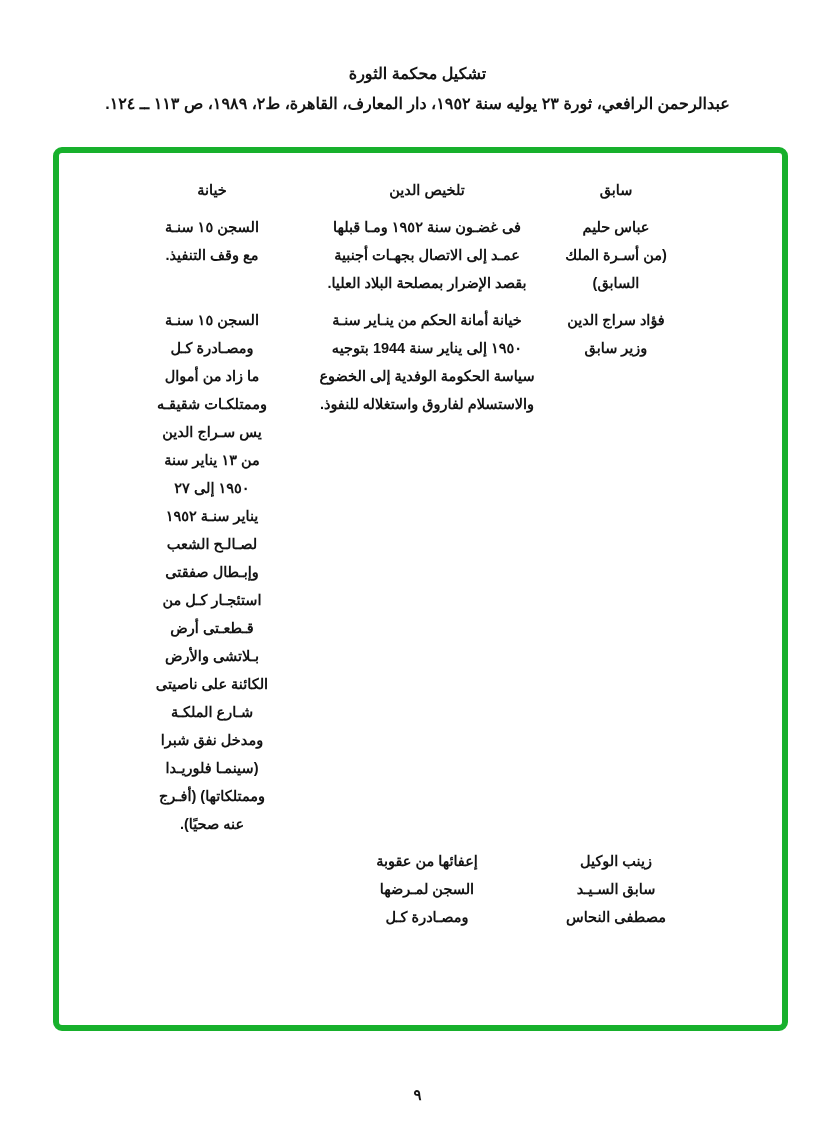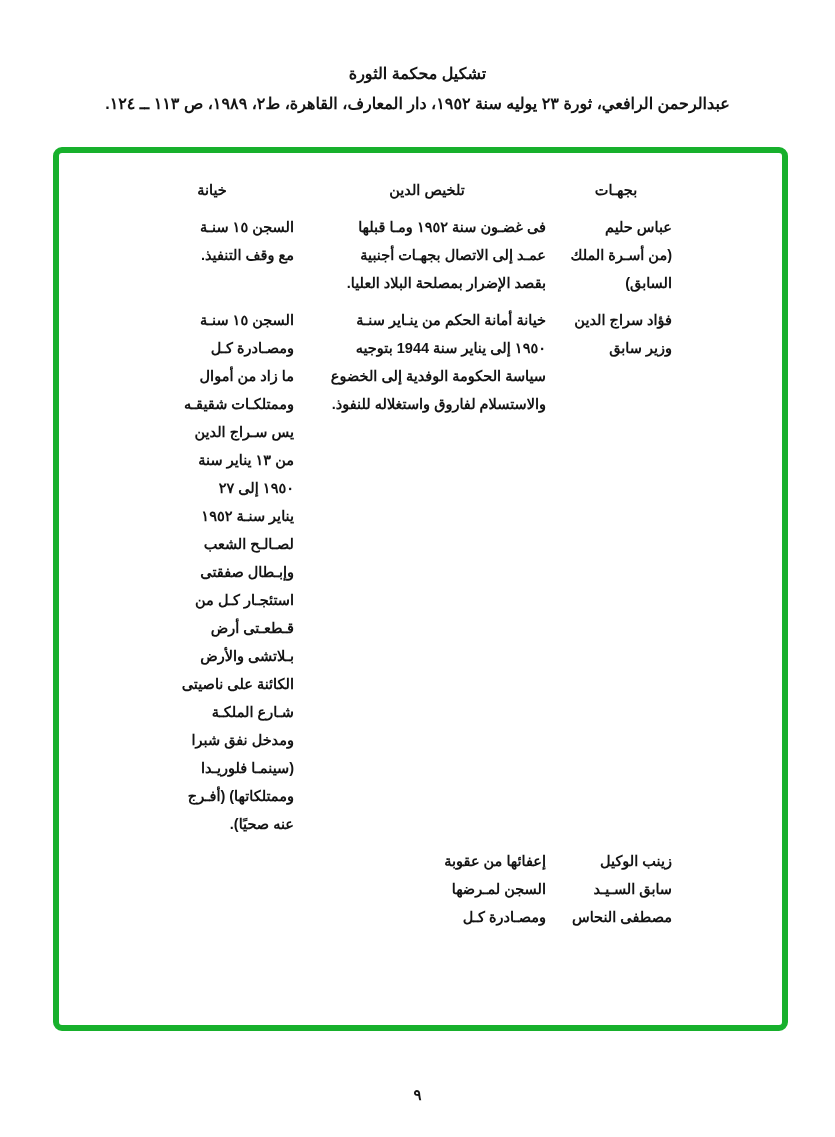--- a/index.html
+++ b/index.html
@@ -51,21 +51,21 @@
     margin: 23px 110px 0 0;
     font-size: 14.5px;
     font-weight: bold;
     line-height: 28px;
   }
   .th {
     text-align: center;
     white-space: pre-line;
   }
   .cell {
-    text-align: right;
+    text-align: center;
     white-space: pre-line;
   }
   .page-number {
     position: absolute;
     bottom: 33px;
     left: 0;
     right: 0;
     text-align: center;
     font-size: 15px;
     font-weight: bold;
@@ -77,21 +77,21 @@
 <div class="page">
 
   <div class="doc-header">
     <div class="doc-title">تشكيل محكمة الثورة</div>
     <div class="doc-citation">عبدالرحمن الرافعي، ثورة ٢٣ يوليه سنة ١٩٥٢، دار المعارف، القاهرة، ط٢، ١٩٨٩، ص ١١٣ ــ ١٢٤.</div>
   </div>
 
   <div class="document-frame" style="border-color: rgb(23, 176, 44);">
     <div class="charges-table">
 
-      <div class="th">بجهـات</div>
+      <div class="th">سابق</div>
       <div class="th">تلخيص الدين</div>
       <div class="th">خيانة</div>
 
       <div class="cell">عباس حليم
 (من أسـرة الملك
 السابق)</div>
       <div class="cell">فى غضـون سنة ١٩٥٢ ومـا قبلها
 عمـد إلى الاتصال بجهـات أجنبية
 بقصد الإضرار بمصلحة البلاد العليا.</div>
       <div class="cell">السجن ١٥ سنـة

